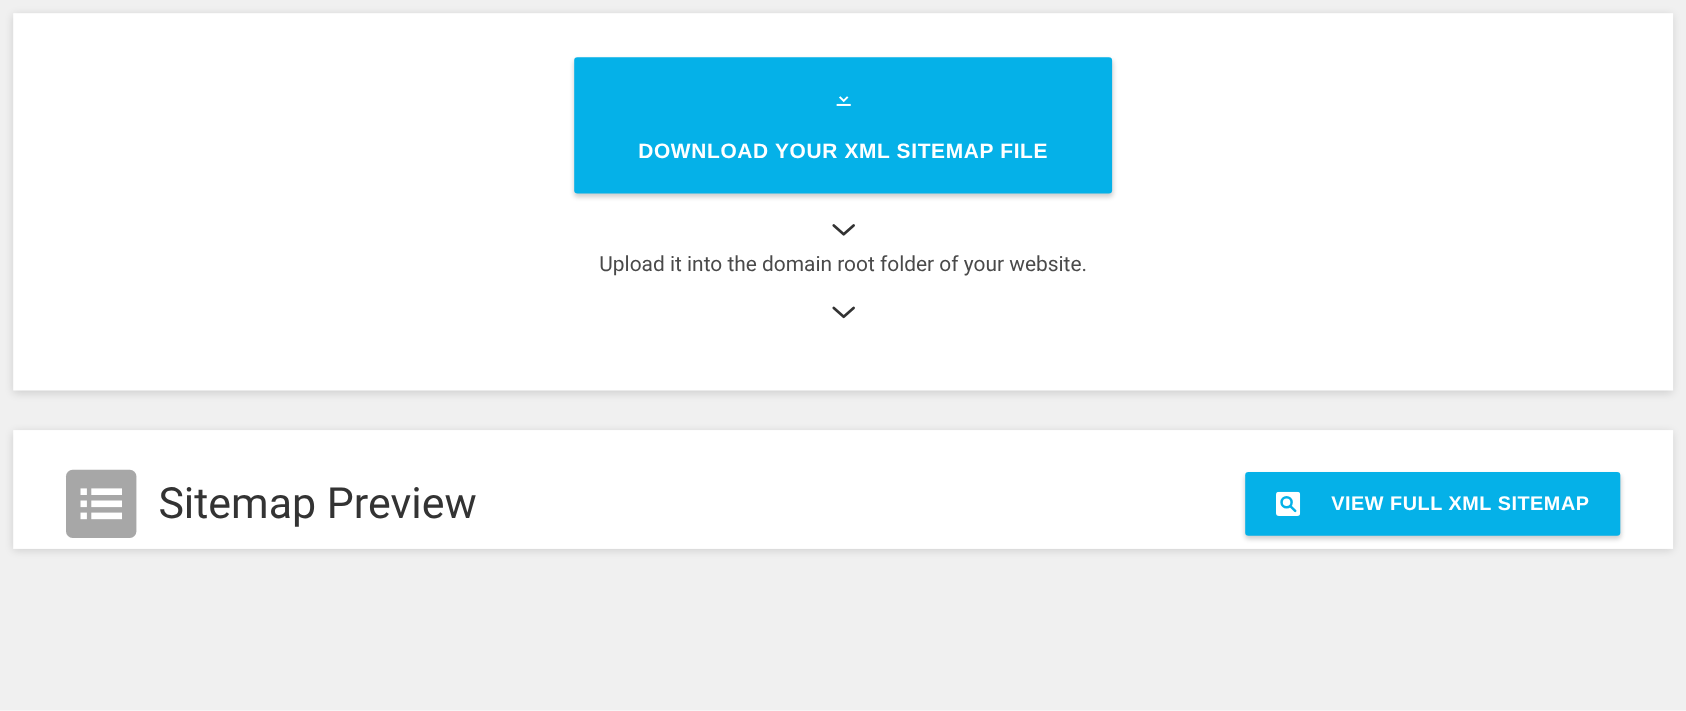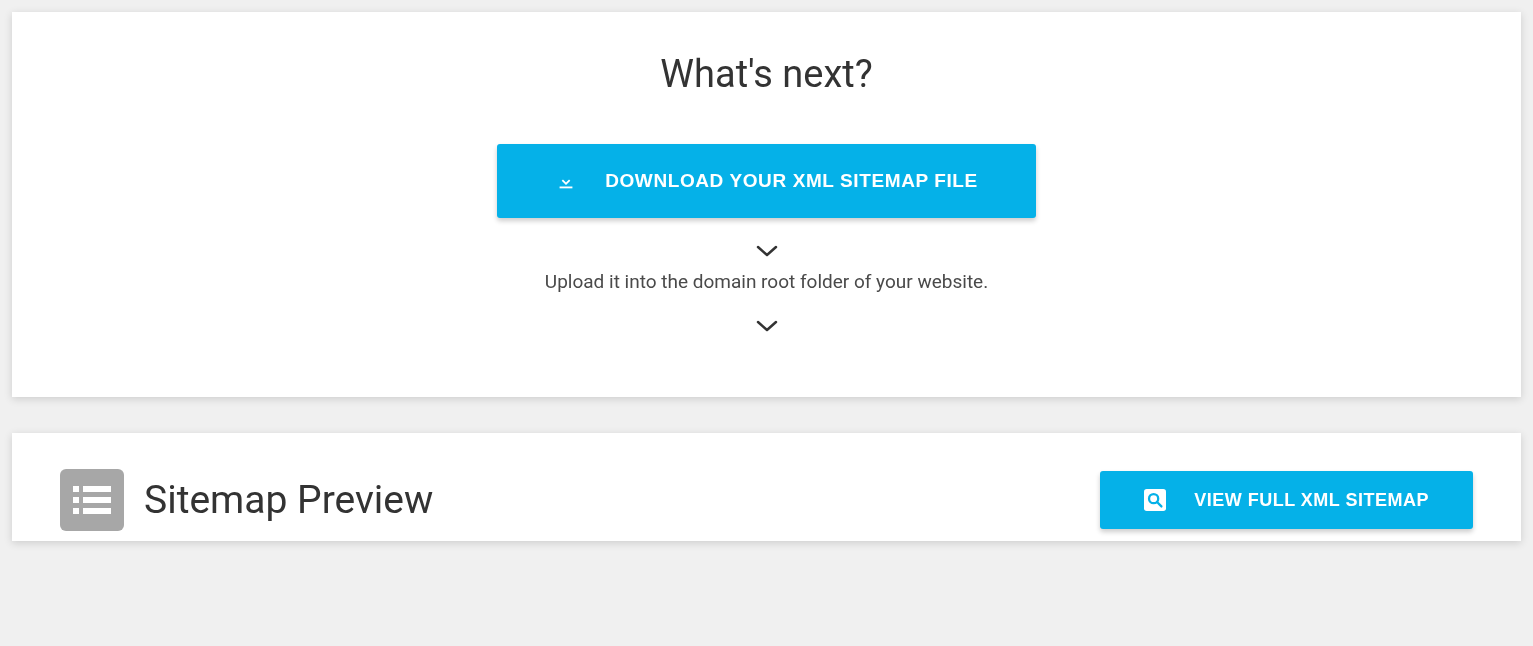--- a/index.html
+++ b/index.html
@@ -30,20 +30,21 @@
       color: #fff;
       border: none;
       font-size: 19px;
       font-weight: 600;
       letter-spacing: 0.6px;
       padding: 26px 58px;
       border-radius: 3px;
       cursor: pointer;
       box-shadow: 0 3px 5px rgba(0,0,0,0.2);
       gap: 28px;
+      flex-direction: column;
     }
     .btn-primary .icon-wrap { display: inline-flex; align-items: center; }
     .chevron {
       display: flex;
       justify-content: center;
       margin: 26px 0 12px;
       color: #333;
     }
     .step-text {
       font-size: 19px;
@@ -82,33 +83,32 @@
     .btn-view {
       display: inline-flex;
       align-items: center;
       justify-content: center;
       background: #05b1e8;
       color: #fff;
       border: none;
       font-size: 18px;
       font-weight: 600;
       letter-spacing: 0.5px;
-      padding: 18px 44px;
+      padding: 18px 28px;
       border-radius: 3px;
       cursor: pointer;
       box-shadow: 0 3px 5px rgba(0,0,0,0.2);
       gap: 28px;
     }
     .btn-view .icon-wrap { display: inline-flex; align-items: center; }
   </style>
 </head>
 <body>
 
 <div class="card whats-next-card">
-  <h2 class="whats-next-title">What's next?</h2>
 
   <button class="btn-primary">
     <span class="icon-wrap">
       <svg width="22" height="22" viewBox="0 0 24 24" fill="#fff">
         <path d="M12 3v10.586l-3.293-3.293-1.414 1.414L12 16.414l4.707-4.707-1.414-1.414L12 13.586V3h0z"></path>
         <rect x="5" y="18" width="14" height="2"></rect>
       </svg>
     </span>
     <span>DOWNLOAD YOUR XML SITEMAP FILE</span>
   </button>

